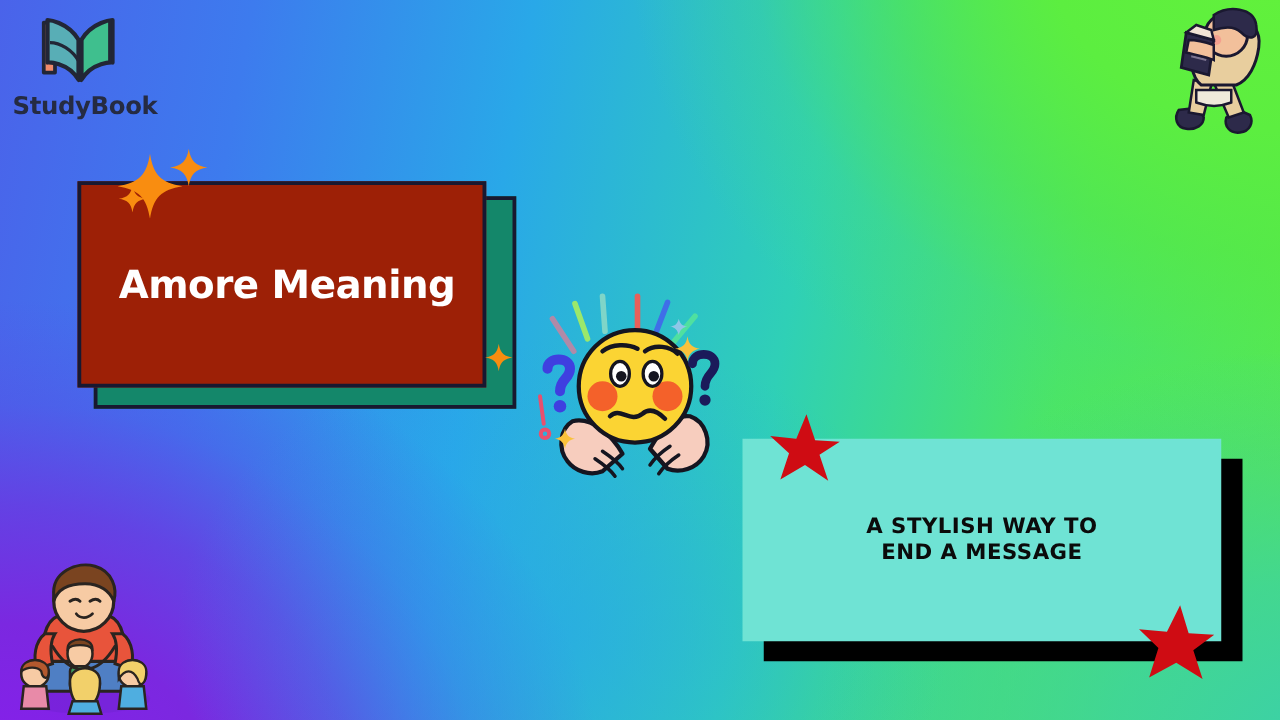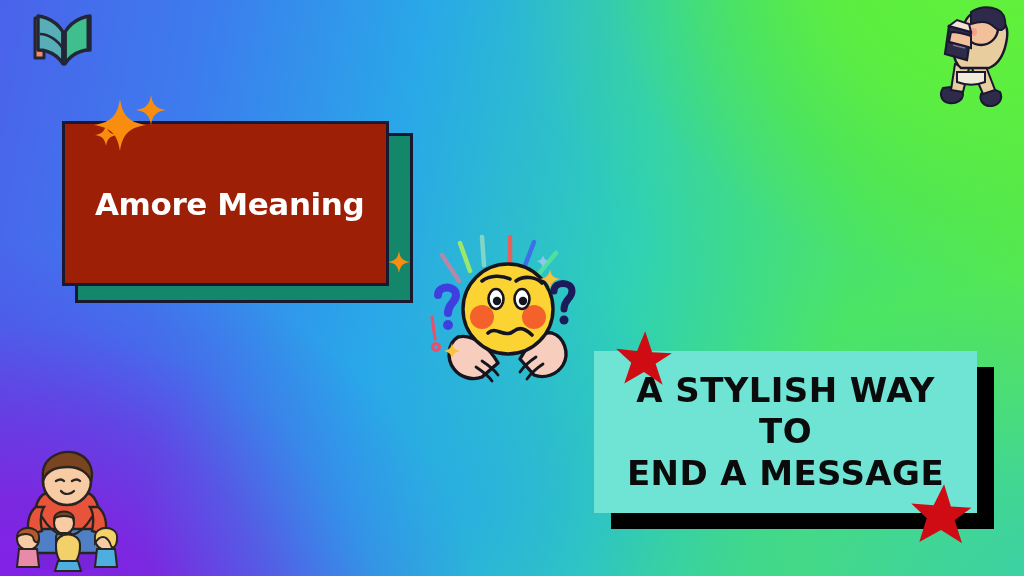--- a/index.html
+++ b/index.html
@@ -41,21 +41,21 @@
   
   #logo { position:absolute; left:8px; top:6px; z-index:6; width:120px; }
   #logo .mark { width:72px; height:66px; margin-left:20px; display:block; }
   #logo .wordmark {
     font-size:19.5px; font-weight:700; color:#252B42;
     letter-spacing:-0.3px; text-align:center; margin-top:1px;
     font-family:"DejaVu Sans", sans-serif;
   }
 
   
-  #title-card { position:absolute; left:62px; top:121px; z-index:5; }
+  #title-card { position:absolute; left:62px; top:145px; z-index:5; }
   #title-card .shadow-box {
     position:absolute; left:13px; top:12px;
     width:338px; height:170px;
     background:#14876A; border:3px solid #181830;
   }
   #title-card .main-box {
     position:relative;
     width:327px; height:165px;
     background:#9D2006; border:3px solid #181830;
     display:flex; align-items:center;
@@ -76,21 +76,21 @@
   #subtitle-card .shadow-box {
     position:absolute; left:17px; top:16px;
     width:383px; height:162px; background:#000000;
   }
   #subtitle-card .main-box {
     position:relative; width:383px; height:162px;
     background:#6FE3D4;
     display:flex; align-items:center; justify-content:center;
   }
   #subtitle-card .subtitle-text {
-    color:#0B0B0B; font-size:34px; font-weight:700;
+    color:#0B0B0B; font-size:17px; font-weight:700;
     font-family:"DejaVu Sans", sans-serif;
     text-transform:uppercase; text-align:center;
     line-height:1.21; letter-spacing:0.4px;
     padding:0 14px;
   }
   .star { position:absolute; display:block; z-index:7; }
   .star-tl { left:21px;  top:-22px;  width:58px; height:58px; }
   .star-br { left:316px; top:132px;  width:62px; height:62px; }
 
   
@@ -112,20 +112,21 @@
 <div id="logo">
   <svg class="mark" viewBox="0 0 72 66">
     <path d="M7 12 L7 52 L16 52 L16 12 Z" fill="#F08A6B" stroke="#222636" stroke-width="3" stroke-linejoin="round"></path>
     <path d="M10 10 C10 10 26 11 35 26 L35 58 C26 43 10 44 10 44 Z" fill="#58AEB6" stroke="#222636" stroke-width="3.4" stroke-linejoin="round"></path>
     <path d="M62 10 C62 10 46 11 37 26 L37 58 C46 43 62 44 62 44 Z" fill="#3FBF8E" stroke="#222636" stroke-width="3.4" stroke-linejoin="round"></path>
     <path d="M12 28 C20 28 30 34 35 43" fill="none" stroke="#222636" stroke-width="2.6"></path>
     <path d="M35 26 L35 58" stroke="#222636" stroke-width="3.4"></path>
     <path d="M37 26 L37 58" stroke="#222636" stroke-width="3.4"></path>
     <path d="M60 10 L60 44" stroke="#222636" stroke-width="3"></path>
   </svg>
+  <div class="wordmark">StudyBook</div>
 </div>
 
 <div id="title-card">
   <div class="shadow-box"></div>
   <div class="main-box">
     <span class="title-text">Amore Meaning</span>
   </div>
 
   <svg class="sparkle sp1" viewBox="0 0 40 40">
     <path d="M20 0 C22 13 27 18 40 20 C27 22 22 27 20 40 C18 27 13 22 0 20 C13 18 18 13 20 0 Z" fill="#F98D10"></path>

